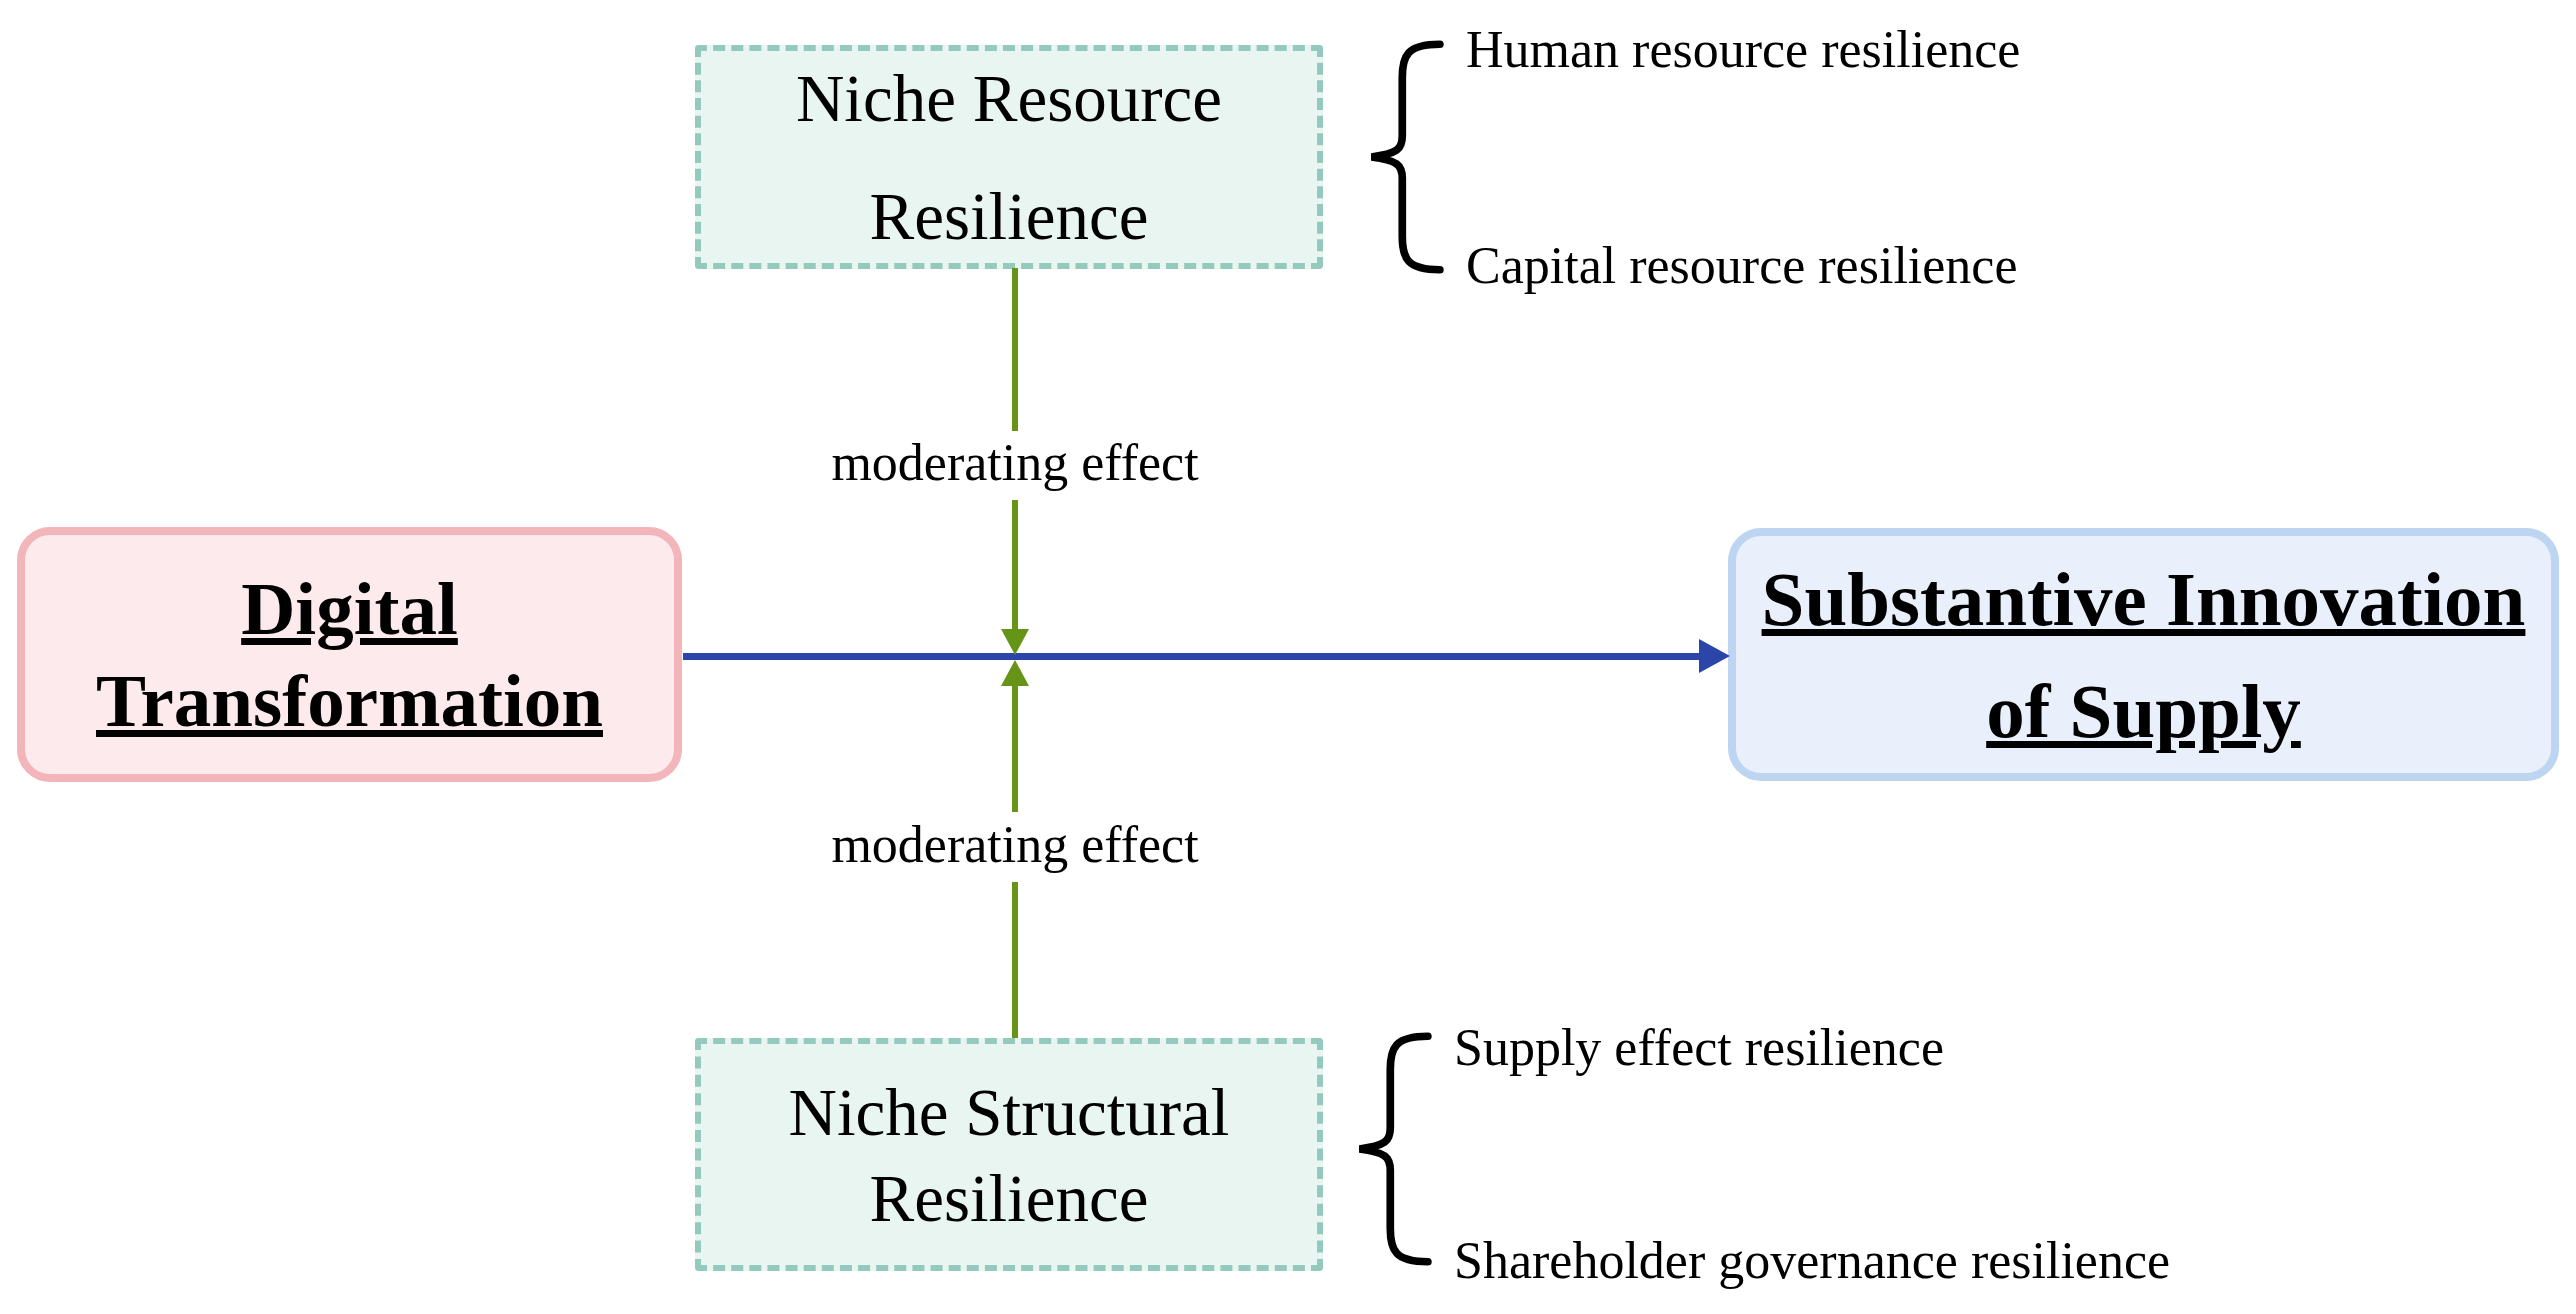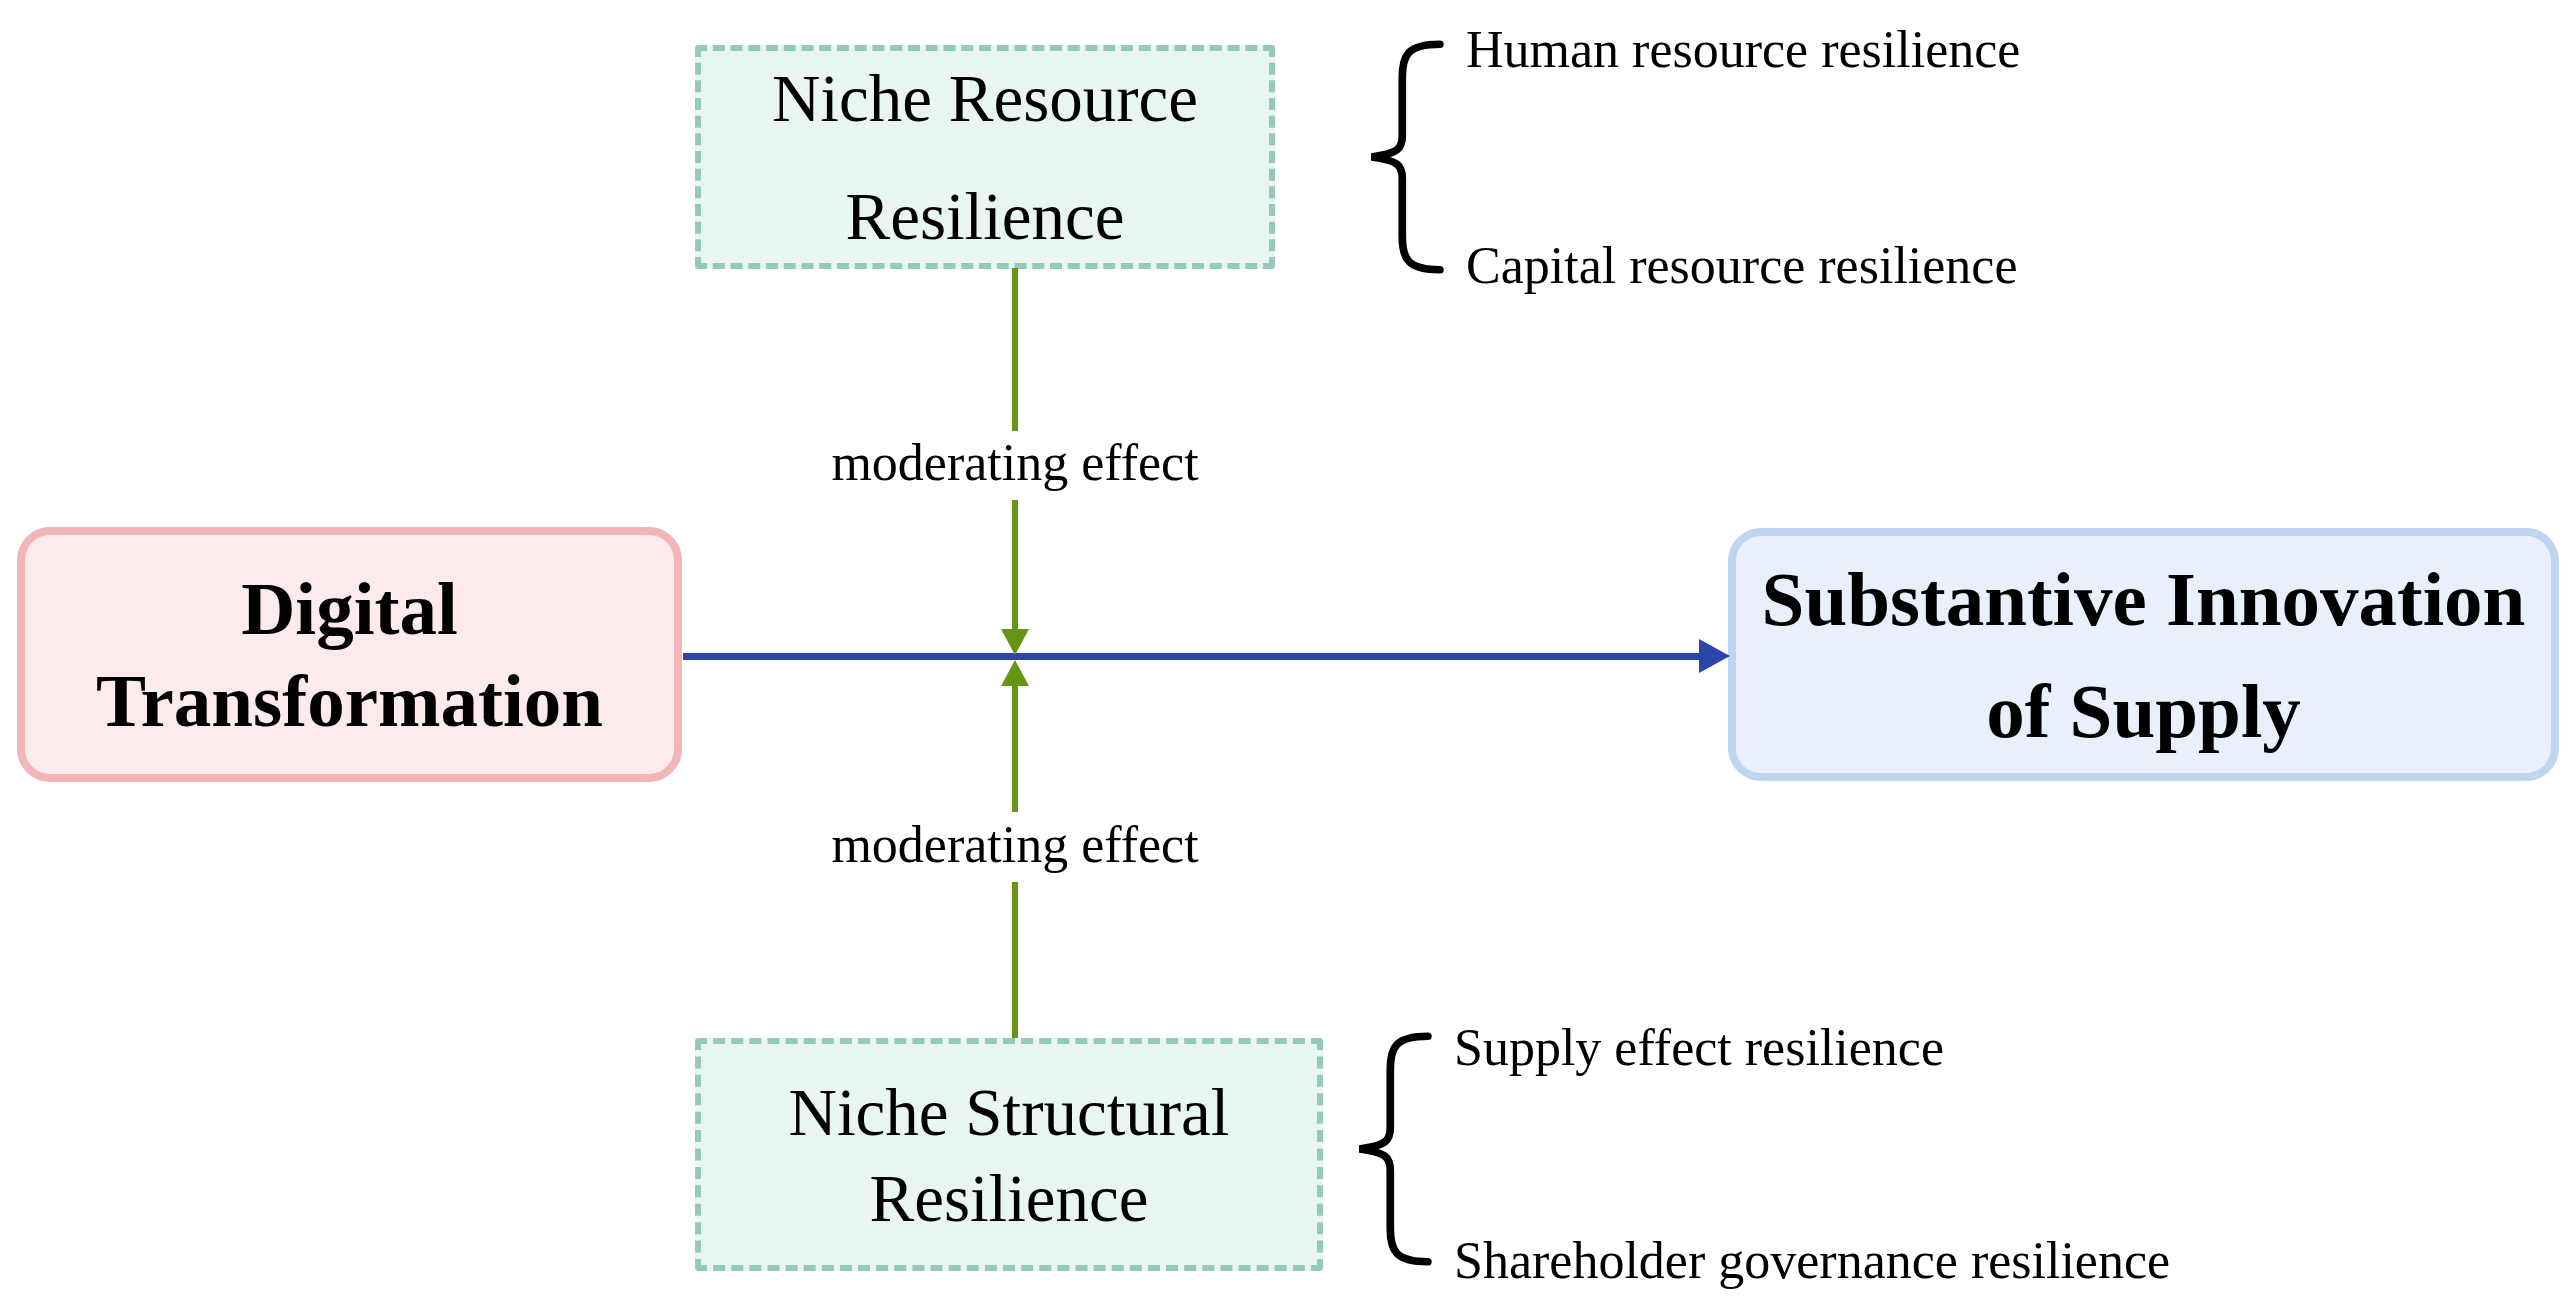--- a/index.html
+++ b/index.html
@@ -16,20 +16,21 @@
 
   
   .node-box {
     box-sizing: border-box;
     display: flex;
     flex-direction: column;
     align-items: center;
     justify-content: center;
     text-align: center;
     border-radius: 33px;
+    text-decoration: underline;
   }
   .node-box .line { display: block; }
 
   #box-digital {
     left: 17px; top: 527px; width: 665px; height: 255px;
     background: #fdeaec;
     border: 8.6px solid #f2b5b9;
     font-weight: bold; font-size: 75px; line-height: 92px;
   }
   #box-substantive {
@@ -45,21 +46,21 @@
     display: flex;
     flex-direction: column;
     align-items: center;
     justify-content: center;
     text-align: center;
     background: #e8f5f1;
     border: 6px dashed #94cabd;
     border-radius: 3.4px;
     font-size: 67px; line-height: 86px;
   }
-  #box-resource   { left: 695px; top: 45px;   width: 580px; height: 224px; gap: 32px; }
+  #box-resource   { left: 695px; top: 45px;   width: 628px; height: 224px; gap: 32px; }
   #box-structural { left: 695px; top: 1038px; width: 628px; height: 233px; }
 
   
   .h-line { background: #2b46a8; height: 6.9px; }
   #main-line { left: 683px; top: 653px; width: 1019px; }
   #main-arrowhead {
     left: 1699px; top: 639px; width: 0; height: 0;
     border-left: 31px solid #2b46a8;
     border-top: 17px solid transparent;
     border-bottom: 17px solid transparent;

